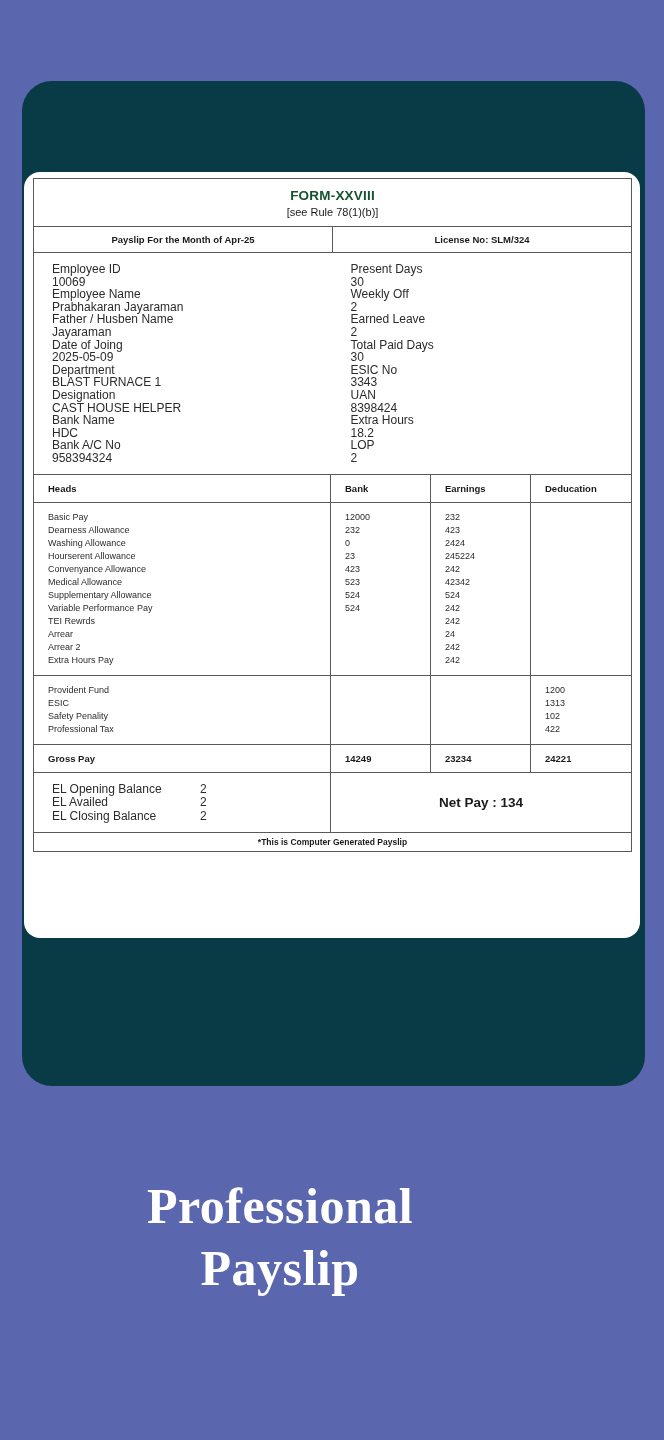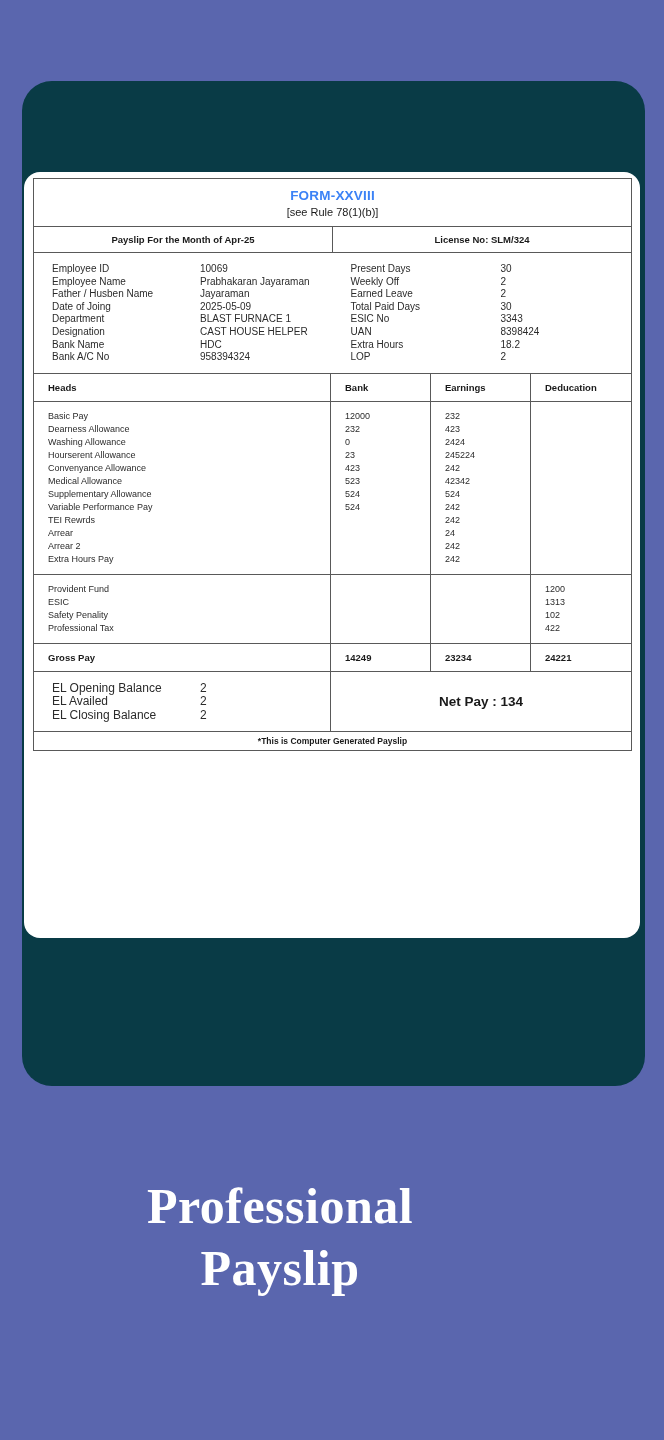--- a/index.html
+++ b/index.html
@@ -53,21 +53,21 @@
   .brdr-r { border-right: 1.6px solid #595959; }
 
   
   #doc-header {
     text-align: center;
     padding: 9px 4px 8px;
   }
   #form-no {
     font-size: 13.5px;
     font-weight: bold;
-    color: #3b82f6;
+    color: #14532d;
     letter-spacing: .2px;
   }
   #rule-ref {
     font-size: 11px;
     color: #1a1a1a;
     margin-top: 3px;
   }
   #company-name {
     font-size: 15px;
     font-weight: bold;
@@ -87,23 +87,24 @@
   }
 
   
   #meta-row { }
   .meta-col {
     width: 50%;
     padding: 10px 0 9px 18px;
   }
   .meta-line {
     display: flex;
-    font-size: 10px;
+    font-size: 12px;
     color: #2b2b2b;
     line-height: 12.6px;
+    flex-direction: column;
   }
   .meta-label { width: 148px; flex: none; }
   .meta-value { flex: 1; }
   .meta-col.right .meta-label { width: 150px; }
 
   
   .th {
     font-size: 9.5px;
     font-weight: bold;
     color: #1a1a1a;

